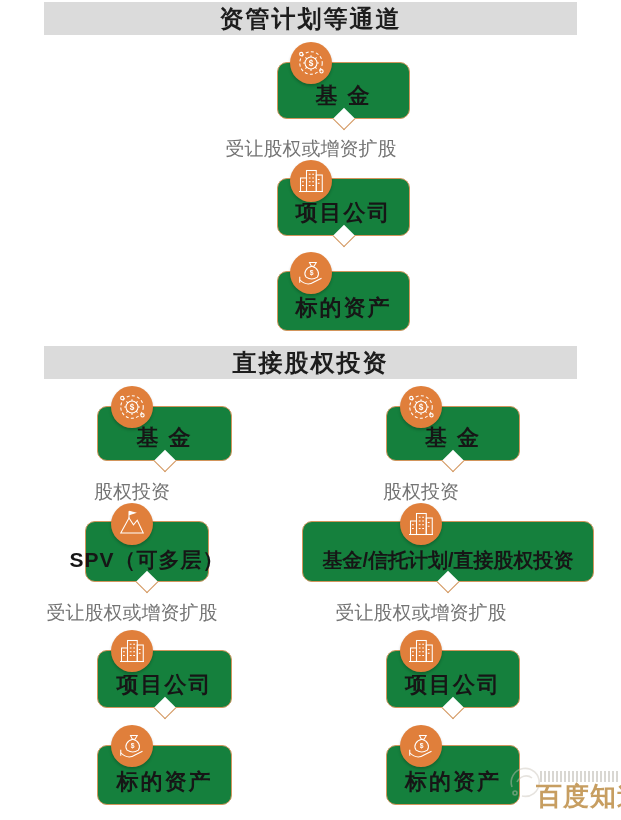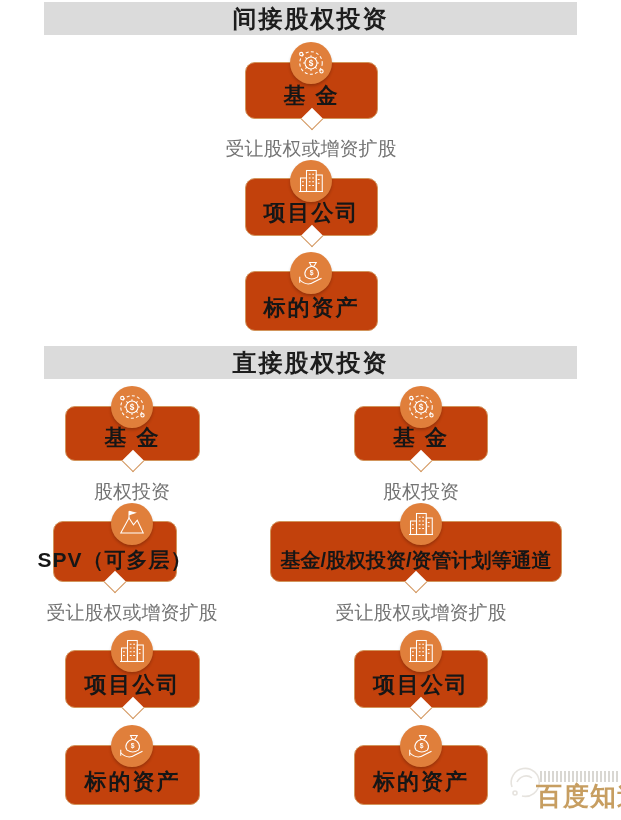--- a/index.html
+++ b/index.html
@@ -7,23 +7,23 @@
 
   .bar{position:absolute;left:44px;width:533px;height:33px;background:#dbdbdb;
        display:flex;align-items:center;justify-content:center;
        font-size:24px;font-weight:bold;color:#1d1d1d;letter-spacing:2px;}
 
   .icn{position:absolute;width:42px;height:42px;border-radius:50%;background:#e07f3b;z-index:3;
        display:flex;align-items:center;justify-content:center;
        box-shadow:0 2px 3px rgba(0,0,0,.22);}
   .icn svg{width:36px;height:36px;display:block;}
 
-  .bubble{position:absolute;background:#c2410c;border:1px solid #d2955c;border-radius:10px;
+  .bubble{position:absolute;background:#15803d;border:1px solid #d2955c;border-radius:10px;
           display:flex;align-items:flex-end;justify-content:center;padding-bottom:11px;
-          box-sizing:border-box;font-weight:bold;color:#161616;z-index:2;}
+          box-sizing:border-box;font-weight:bold;color:#161616;z-index:2;margin-left:32px;}
   .bubble .txt{line-height:1;white-space:nowrap;}
   .fs22{font-size:22px;letter-spacing:2px;}
   .fs21{font-size:21px;letter-spacing:1px;}
   .fs20{font-size:20px;letter-spacing:0;}
   .tail::after{content:"";position:absolute;left:50%;bottom:-8.5px;width:15px;height:15px;background:#fff;
                border-right:1px solid #d2955c;border-bottom:1px solid #d2955c;
                transform:translateX(-50%) rotate(45deg);}
 
   .conn{position:absolute;font-size:19px;color:#737373;text-align:center;
         transform:translateX(-50%);white-space:nowrap;z-index:1;}
@@ -75,21 +75,21 @@
         <path d="M20 16V7"></path>
         <path d="M20 7l8 2-8 2.5" fill="#fff"></path>
       </g>
     </symbol>
   </defs>
 </svg>
 
 <div class="canvas">
 
   <div class="bar" style="top:2px">
-    <span>间接股权投资</span>
+    <span>资管计划等通道</span>
   </div>
 
   <div class="icn" style="left:290px;top:42px">
     <svg>
         <use href="#sym-fund"></use>
       </svg>
   </div>
   <div class="bubble tail fs22" style="left:245px;top:62px;width:133px;height:57px">
     <span class="txt">基 金</span>
   </div>
@@ -165,21 +165,21 @@
     <span class="txt">基 金</span>
   </div>
   <div class="conn" style="left:421px;top:479px">股权投资</div>
 
   <div class="icn" style="left:400px;top:503px">
     <svg>
         <use href="#sym-building"></use>
       </svg>
   </div>
   <div class="bubble tail fs20" style="left:270px;top:521px;width:292px;height:61px">
-    <span class="txt">基金/股权投资/资管计划等通道</span>
+    <span class="txt">基金/信托计划/直接股权投资</span>
   </div>
   <div class="conn" style="left:421px;top:600px">受让股权或增资扩股</div>
 
   <div class="icn" style="left:400px;top:630px">
     <svg>
         <use href="#sym-building"></use>
       </svg>
   </div>
   <div class="bubble tail fs22" style="left:354px;top:650px;width:134px;height:58px">
     <span class="txt">项目公司</span>

